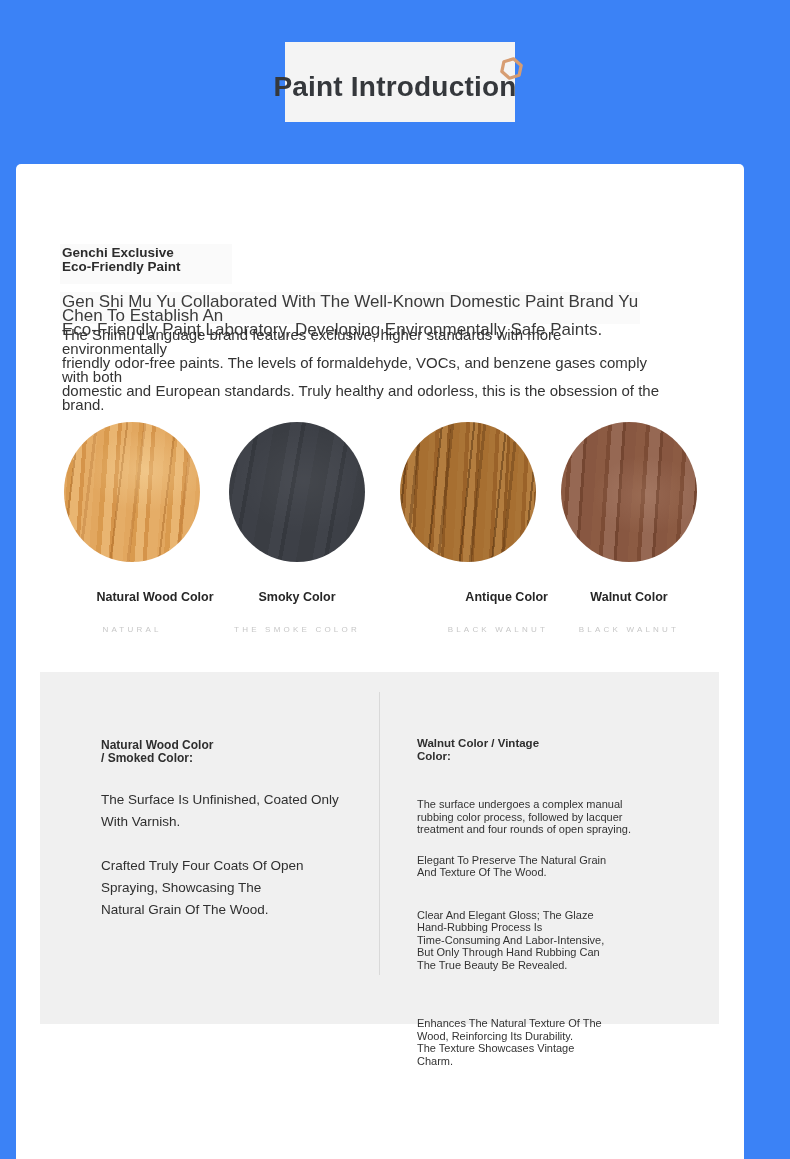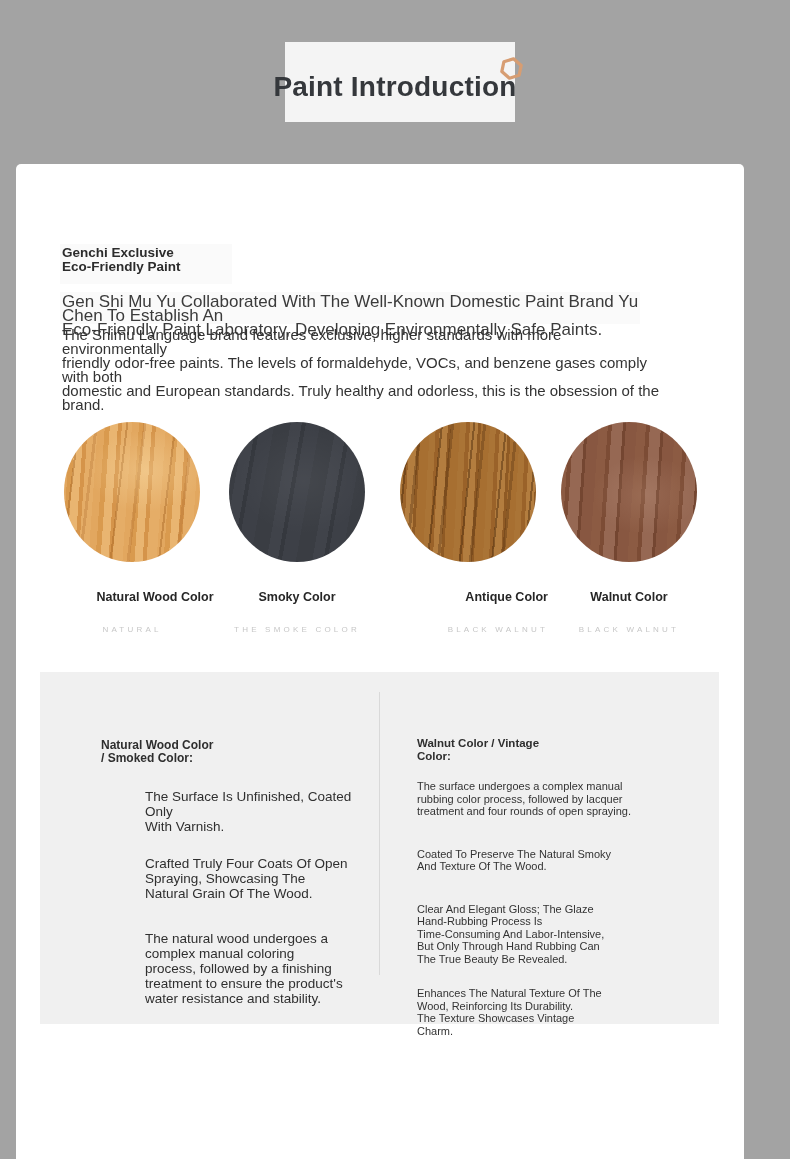--- a/index.html
+++ b/index.html
@@ -1,18 +1,18 @@
 <!DOCTYPE html>
 <html><head>
 <meta charset="utf-8">
 <style>
   * { margin:0; padding:0; box-sizing:border-box; }
   html,body { background:#efefef; }
   body { font-family:"Liberation Sans","DejaVu Sans",sans-serif; }
-  .page { position:relative; width:790px; height:1159px; background:#a3a3a3; overflow:hidden; margin:0 auto; }
+  .page { position:relative; width:790px; height:1159px; background:#3b82f6; overflow:hidden; margin:0 auto; }
 
   
   .title-halo { position:absolute; left:285px; top:42px; width:230px; height:80px; background:#f4f4f4; }
   .page-title { position:absolute; left:0; top:71px; width:790px; text-align:center;
     font-size:28px; font-weight:bold; color:#35383c; letter-spacing:0.2px; }
   .hex-icon { position:absolute; left:499px; top:56px; width:25px; height:25px; }
 
   
   .card { position:absolute; left:16px; top:164px; width:728px; height:1042px; background:#ffffff; border-radius:5px; }
   .halo { position:absolute; background:rgba(0,0,0,0.018); }
@@ -49,28 +49,28 @@
     text-transform:uppercase; white-space:nowrap; }
 
   
   .panel { position:absolute; left:24px; top:508px; width:679px; height:352px; background:#f0f0f0; }
   .divider { position:absolute; left:339px; top:20px; width:1px; height:283px; background:#d9d9d9; }
   .col { position:absolute; white-space:pre-line; }
   .col-left { left:61px; top:49px; width:275px; color:#2f2f2f; }
   .col-right { left:377px; top:47px; width:240px; color:#333333; }
   .col h3 { font-size:12px; font-weight:bold; line-height:12.5px; color:#2e2e2e; white-space:pre-line; }
   .col-left h3 { margin-bottom:7px; }
-  .col-left p { font-size:13.5px; line-height:15px;margin-left:44px; }
+  .col-left p { font-size:13.5px; line-height:22px; }
   .col-left p.lp1 { margin-bottom:4px; }
   .col-left p.lp2 { margin-bottom:12px; }
-  .col-right h3 { font-size:11.5px; }
+  .col-right h3 { font-size:11.5px; margin-bottom:18px; }
   .col-right p { font-size:11px; line-height:12.5px; }
-  .col-right p.rp1 { margin-bottom:12px; }
+  .col-right p.rp1 { }
   .col-right p.rp2 { margin-bottom:12px; }
-  .col-right p.rp3 { margin-bottom:4px; }
+  .col-right p.rp3 { margin-bottom:28px; }
 </style>
 </head>
 <body>
 
 <div class="page">
 
   <div class="title-halo"></div>
   <h1 class="page-title">Paint Introduction</h1>
   <span class="hex-icon">
     <svg width="25" height="25" viewBox="0 0 24 24">
@@ -115,34 +115,29 @@
       <div class="divider"></div>
 
       <div class="col col-left">
         <h3>Natural Wood Color
 / Smoked Color:</h3>
         <p class="lp1">The Surface Is Unfinished, Coated Only
 With Varnish.</p>
         <p class="lp2">Crafted Truly Four Coats Of Open
 Spraying, Showcasing The
 Natural Grain Of The Wood.</p>
-        <p class="lp3">The natural wood undergoes a
-complex manual coloring
-process, followed by a finishing
-treatment to ensure the product's
-water resistance and stability.</p>
       </div>
 
       <div class="col col-right">
         <h3>Walnut Color / Vintage
 Color:</h3>
         <p class="rp1">The surface undergoes a complex manual
 rubbing color process, followed by lacquer
 treatment and four rounds of open spraying.</p>
-        <p class="rp2">Coated To Preserve The Natural Smoky
+        <p class="rp2">Elegant To Preserve The Natural Grain
 And Texture Of The Wood.</p>
         <p class="rp3">Clear And Elegant Gloss; The Glaze
 Hand-Rubbing Process Is
 Time-Consuming And Labor-Intensive,
 But Only Through Hand Rubbing Can
 The True Beauty Be Revealed.</p>
         <p class="rp4">Enhances The Natural Texture Of The
 Wood, Reinforcing Its Durability.
 The Texture Showcases Vintage
 Charm.</p>

